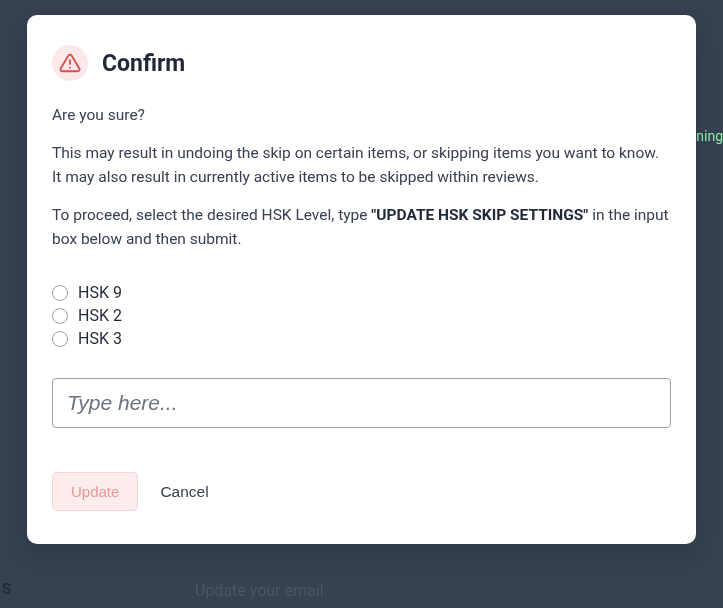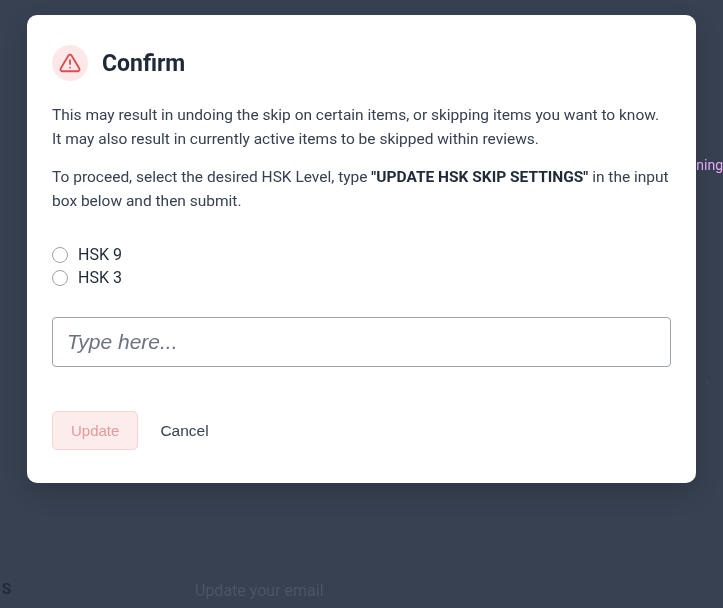--- a/index.html
+++ b/index.html
@@ -14,23 +14,23 @@
       height: 608px;
       position: relative;
       overflow: hidden;
     }
     .bg-text {
       position: absolute;
       color: #374151;
       font-size: 14px;
     }
     .bg-text-right {
-      top: 157px;
+      top: 128px;
       right: 0;
-      color: #f0abfc;
+      color: #86efac;
     }
     .bg-text-dot {
       top: 370px;
       right: 14px;
       color: #4b5563;
     }
     .bg-text-bottom-left {
       bottom: 10px;
       left: 2px;
       color: #1f2937;
@@ -178,32 +178,37 @@
       <svg viewBox="0 0 24 24" fill="none" stroke="#d94f4f" stroke-width="2" stroke-linecap="round" stroke-linejoin="round">
         <path d="M10.29 3.86L1.82 18a2 2 0 0 0 1.71 3h16.94a2 2 0 0 0 1.71-3L13.71 3.86a2 2 0 0 0-3.42 0z"></path>
         <line x1="12" y1="9" x2="12" y2="13"></line>
         <line x1="12" y1="17" x2="12.01" y2="17"></line>
       </svg>
     </div>
     <h2 class="modal-title">Confirm</h2>
   </div>
 
   <div class="modal-body">
+    <p>Are you sure?</p>
     <p>This may result in undoing the skip on certain items, or skipping items you want to know. It may also result in currently active items to be skipped within reviews.</p>
     <p>
       <span>To proceed, select the desired HSK Level, type </span><strong>"UPDATE HSK SKIP SETTINGS"</strong><span> in the input box below and then submit.</span>
     </p>
 
     <div class="radio-group">
       <label class="radio-option">
         <span class="radio-input"></span>
         <span class="radio-label">HSK 9</span>
       </label>
       <label class="radio-option">
         <span class="radio-input"></span>
+        <span class="radio-label">HSK 2</span>
+      </label>
+      <label class="radio-option">
+        <span class="radio-input"></span>
         <span class="radio-label">HSK 3</span>
       </label>
     </div>
 
     <input type="text" class="confirm-input" placeholder="Type here..." style="">
 
     <div class="button-row">
       <button class="btn-update">Update</button>
       <button class="btn-cancel">Cancel</button>
     </div>

